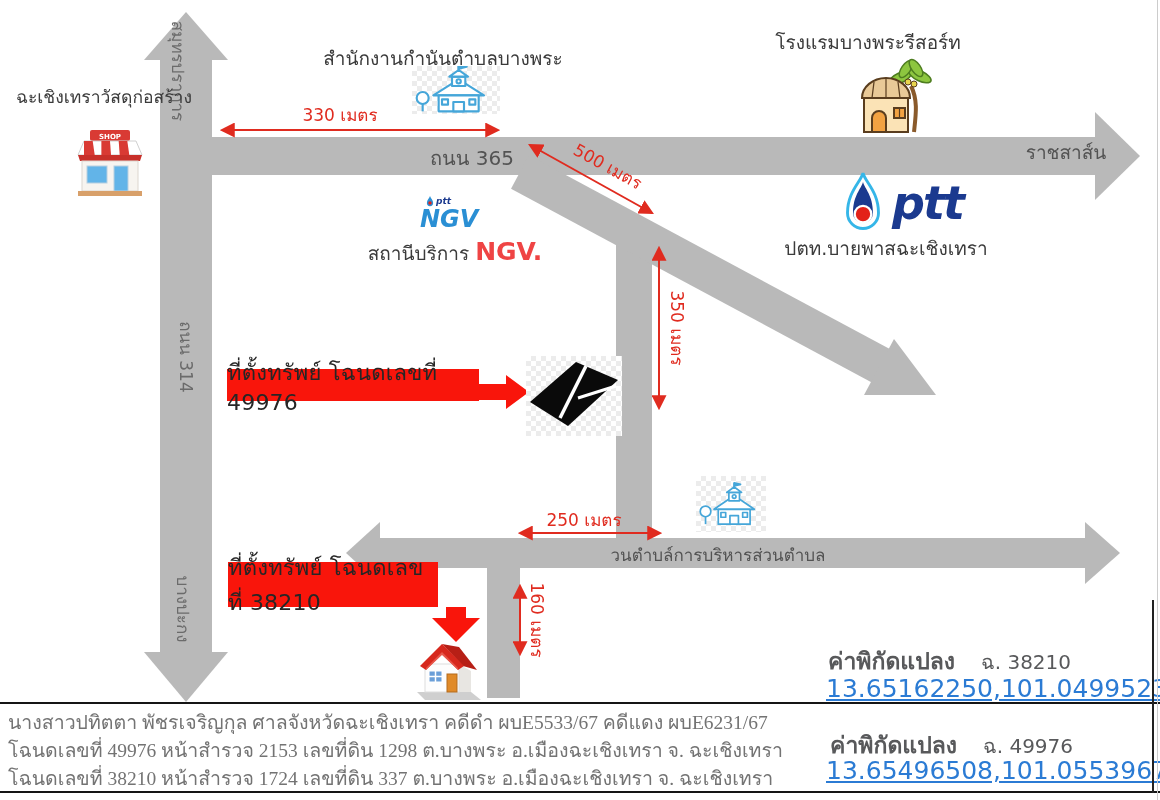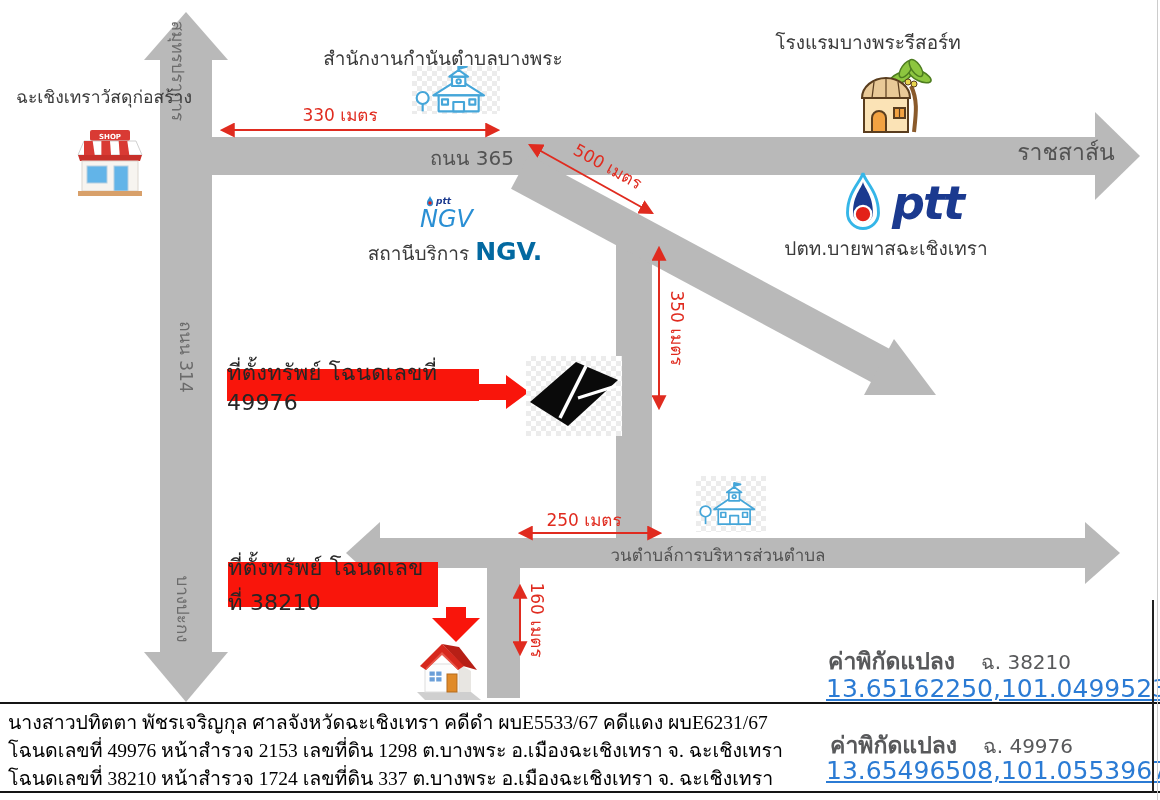--- a/index.html
+++ b/index.html
@@ -3,42 +3,42 @@
 <meta charset="utf-8">
 <style>
   html,body{margin:0;padding:0;background:#fff;}
   .stage{position:relative;width:1160px;height:800px;background:#fff;overflow:hidden;
          font-family:"DejaVu Sans","Liberation Sans",sans-serif;}
   .abs{position:absolute;}
   .lbl{position:absolute;transform:translate(-50%,-50%);white-space:nowrap;color:#3d3d3d;}
   .lbl.v{transform:translate(-50%,-50%) rotate(90deg);}
   .lbl.d500{transform:translate(-50%,-50%) rotate(29deg);}
   .poi{font-size:19px;color:#3b3b3b;}
-  .roadlbl{color:#535353;font-size:23px;}
+  .roadlbl{color:#535353;font-size:19px;}
   .roadlbl.sm{font-size:17px;color:#6b6b6b;}
   .dist{color:#e02b1f;font-size:17px;}
   .redbox{position:absolute;background:#f9150b;color:#262626;display:flex;align-items:center;
           justify-content:center;font-size:22px;letter-spacing:.2px;}
   .checker{background-image:conic-gradient(#ececec 25%,#fff 25% 50%,#ececec 50% 75%,#fff 75%);
            background-size:10px 10px;}
   .coordlbl{position:absolute;color:#58595b;font-size:23px;font-weight:600;white-space:nowrap;}
   .coordlbl .deed{font-size:20px;font-weight:400;margin-left:26px;}
   .coordlink{position:absolute;color:#2b7bd4;font-size:25px;font-weight:500;
              text-decoration:underline;white-space:nowrap;cursor:pointer;}
   .legalbox{position:absolute;left:0;top:702px;width:1160px;height:91px;box-sizing:border-box;
             border-top:2px solid #151515;border-bottom:2px solid #151515;
-            font-family:"Liberation Serif","DejaVu Serif",serif;color:#000000;
+            font-family:"Liberation Serif","DejaVu Serif",serif;color:#737373;
             font-size:19.5px;line-height:28px;padding:5px 0 0 8px;}
   .legalbox div{white-space:nowrap;}
   .vline{position:absolute;background:#222;}
   .pttword{font-style:italic;font-weight:bold;color:#1b3a8f;font-size:46px;line-height:1;
            letter-spacing:-2px;}
-  .ngvword{font-style:italic;font-weight:normal;color:#2a8fd4;font-size:24px;line-height:1;}
+  .ngvword{font-style:italic;font-weight:bold;color:#2a8fd4;font-size:24px;line-height:1;}
   .ngvptt{font-style:italic;font-weight:bold;color:#1b3a8f;font-size:9px;line-height:1;}
-  .ngvbig{font-size:25px;color:#0369a1;font-weight:bold;margin-left:6px;}
+  .ngvbig{font-size:25px;color:#ef4444;font-weight:bold;margin-left:6px;}
 </style>
 </head>
 <body>
 
 <div class="stage">
 
   <svg class="abs" style="left:0;top:0" width="1160" height="800" viewBox="0 0 1160 800">
     <defs>
       <marker id="ah" viewBox="0 0 10 10" refX="8.5" refY="5" markerWidth="7.5" markerHeight="7.5" orient="auto-start-reverse">
         <path d="M0,0 L10,5 L0,10 Z" fill="#e02b1f"></path>

